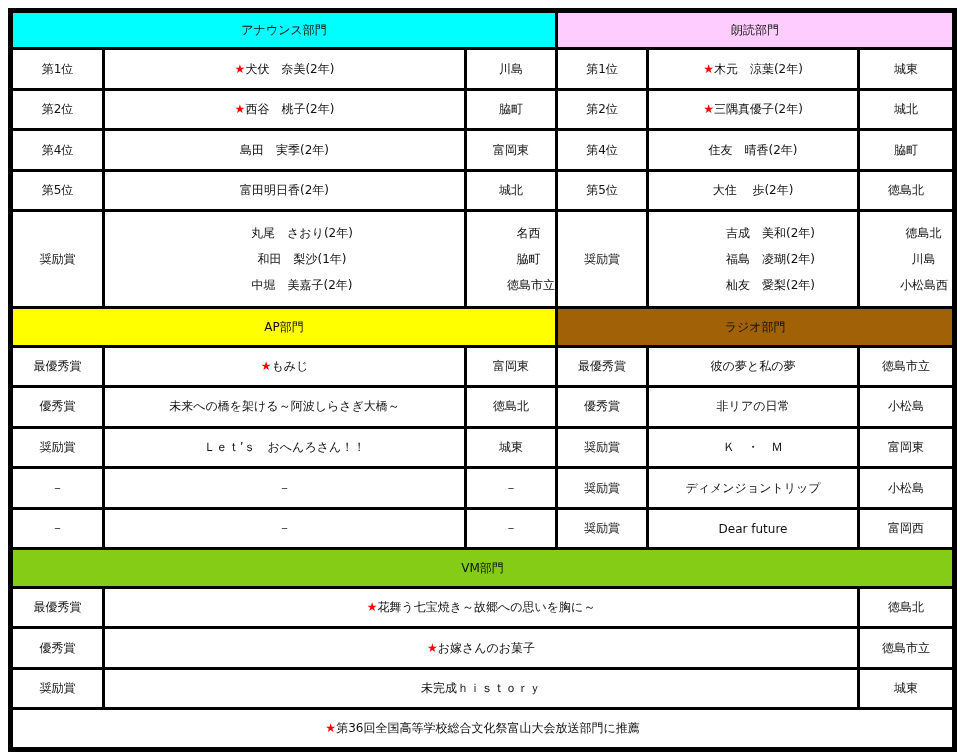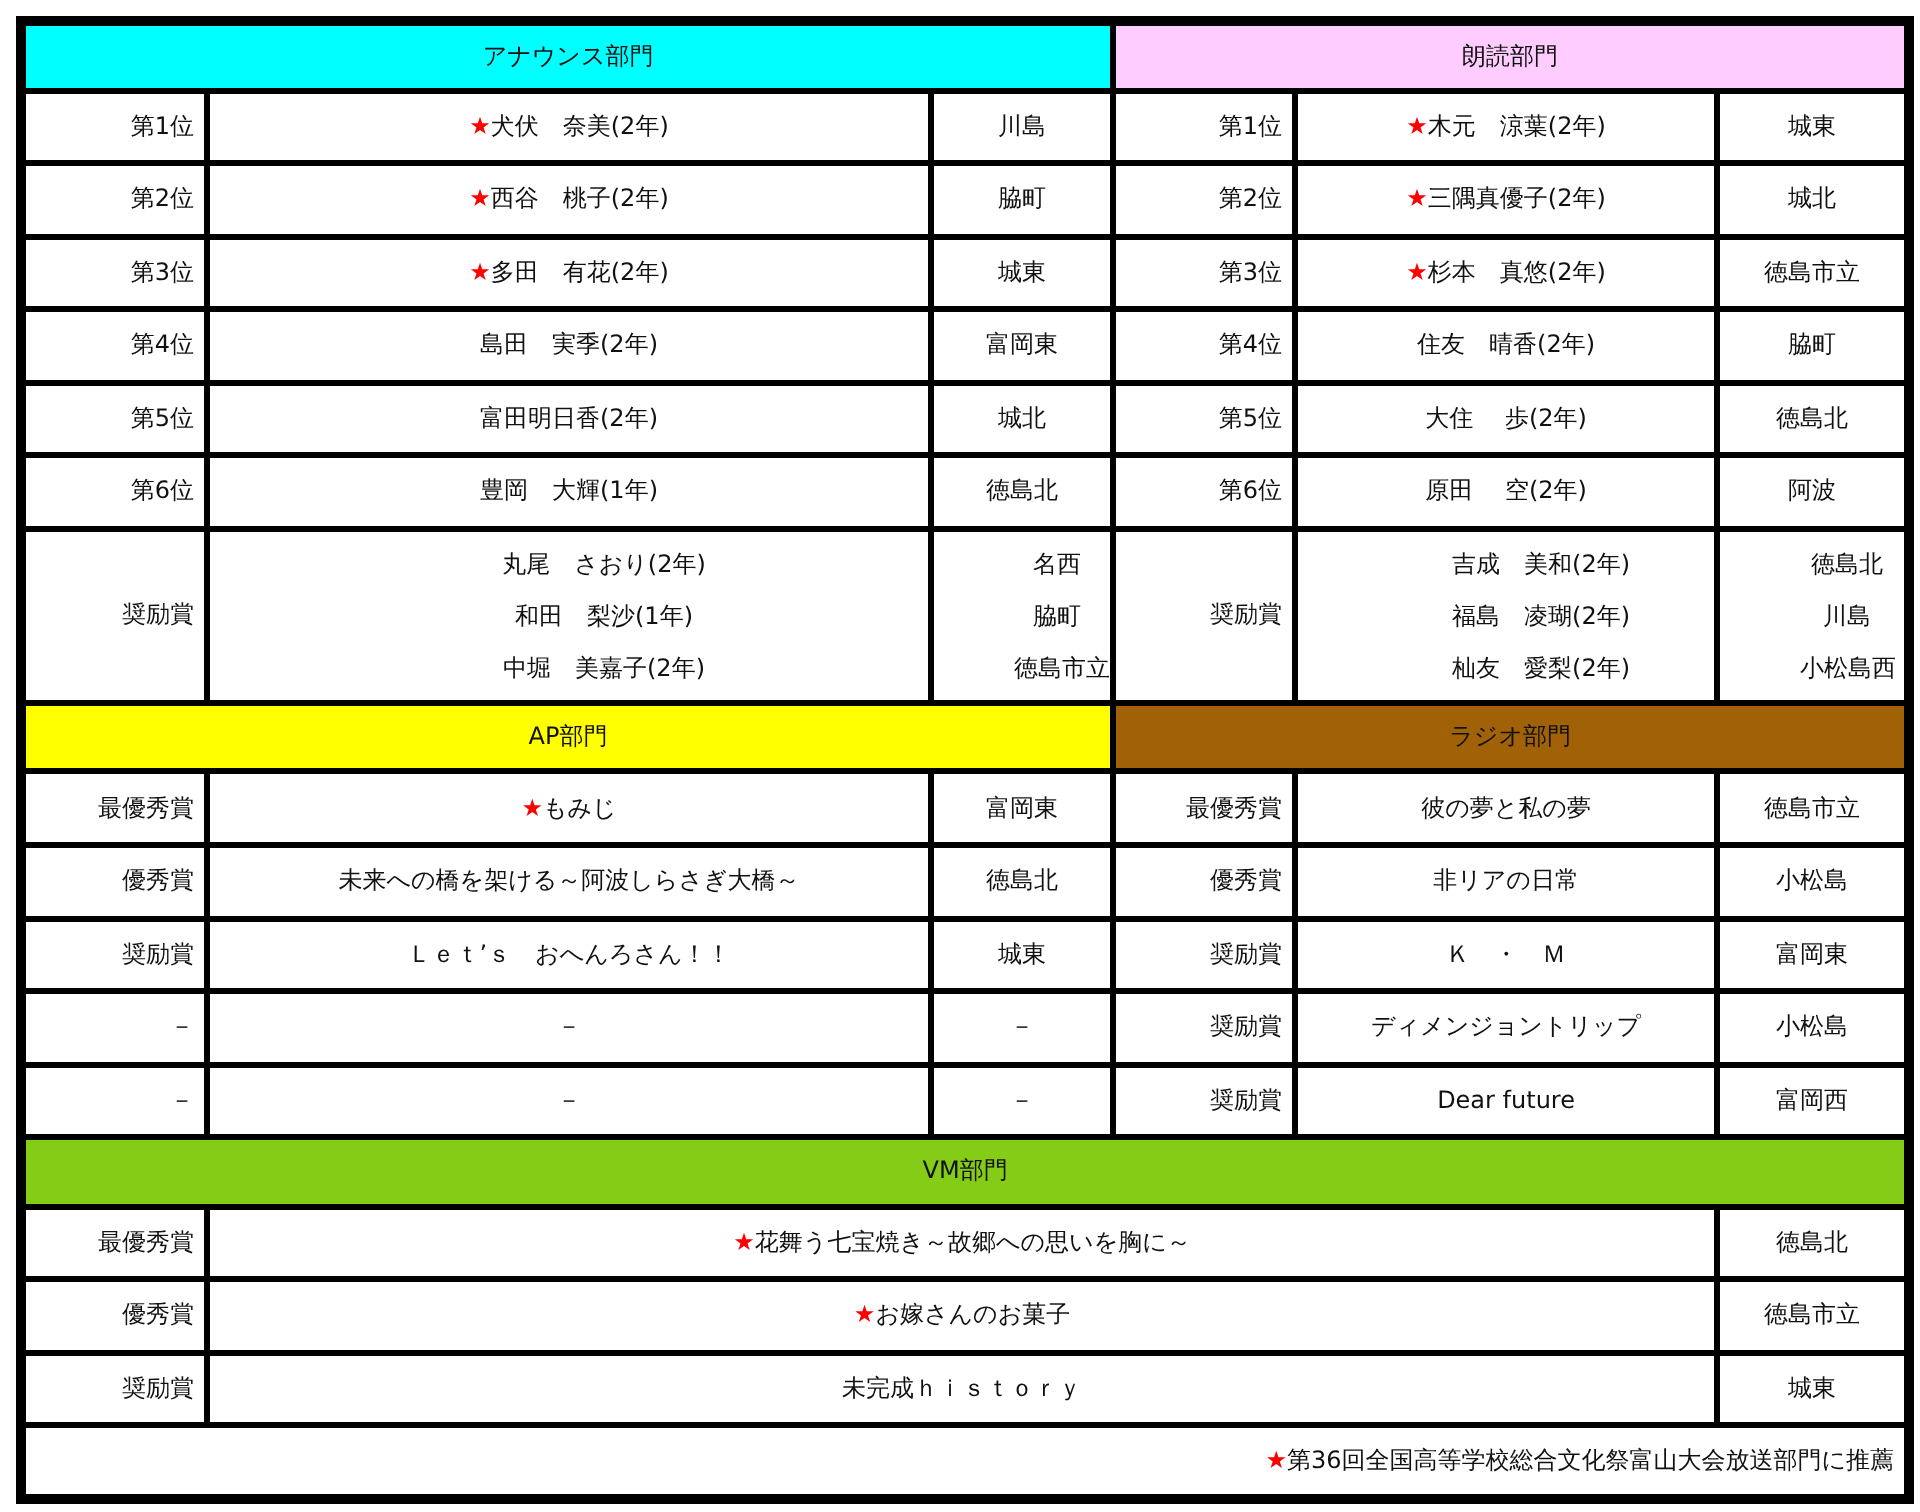--- a/index.html
+++ b/index.html
@@ -13,21 +13,21 @@
     border: 5px solid #000;
     font-size: 12px;
   }
   table.results td {
     border: 3px solid #000;
     padding: 0 5px;
     white-space: nowrap;
     overflow: hidden;
     vertical-align: middle;
   }
-  .c { text-align: right; }
+  .c { text-align: center; }
   .l { text-align: center; }
   .hdr { text-align: center; }
   .h-announce { background: #00ffff; }
   .h-reading { background: #ffccff; }
   .h-ap { background: #ffff00; }
   .h-radio { background: #a16207; }
   .h-vm { background: #84cc16; margin-top: 38px; }
   .star { color: #ff0000; }
   .multi div { line-height: 26px; margin-left: 35px; }
   tr.r { height: 36px; }
@@ -63,50 +63,34 @@
   </tr>
   <tr class="r">
     <td class="c">第2位</td>
     <td class="l"><span class="star">★</span><span>西谷　桃子(2年)</span></td>
     <td class="l">脇町</td>
     <td class="c">第2位</td>
     <td class="l"><span class="star">★</span><span>三隅真優子(2年)</span></td>
     <td class="l">城北</td>
   </tr>
   <tr class="r">
-    <td class="c">第3位</td>
-    <td class="l"><span class="star">★</span><span>多田　有花(2年)</span></td>
-    <td class="l">城東</td>
-    <td class="c">第3位</td>
-    <td class="l"><span class="star">★</span><span>杉本　真悠(2年)</span></td>
-    <td class="l">徳島市立</td>
-  </tr>
-  <tr class="r">
     <td class="c">第4位</td>
     <td class="l">島田　実季(2年)</td>
     <td class="l">富岡東</td>
     <td class="c">第4位</td>
     <td class="l">住友　晴香(2年)</td>
     <td class="l">脇町</td>
   </tr>
   <tr class="r">
     <td class="c">第5位</td>
     <td class="l">富田明日香(2年)</td>
     <td class="l">城北</td>
     <td class="c">第5位</td>
     <td class="l">大住　 歩(2年)</td>
     <td class="l">徳島北</td>
-  </tr>
-  <tr class="r">
-    <td class="c">第6位</td>
-    <td class="l">豊岡　大輝(1年)</td>
-    <td class="l">徳島北</td>
-    <td class="c">第6位</td>
-    <td class="l">原田　 空(2年)</td>
-    <td class="l">阿波</td>
   </tr>
 
   <tr class="rm">
     <td class="c">奨励賞</td>
     <td class="l multi">
       <div>丸尾　さおり(2年)</div>
       <div>和田　梨沙(1年)</div>
       <div>中堀　美嘉子(2年)</div>
     </td>
     <td class="l multi">

